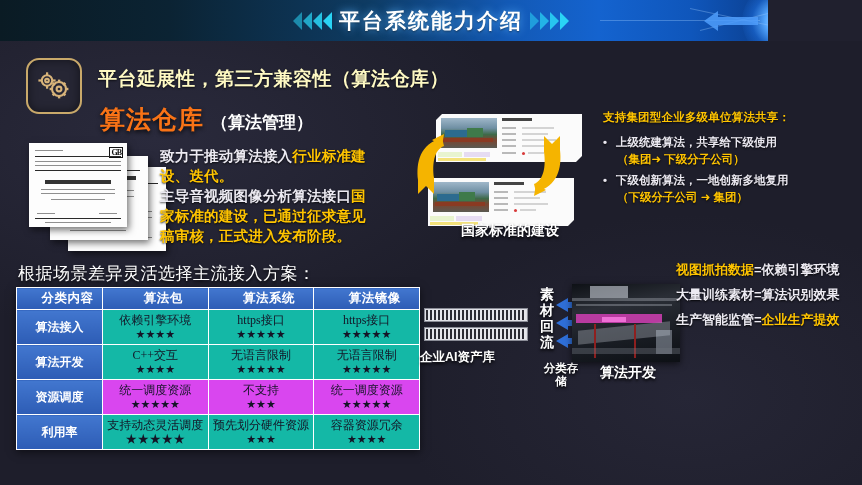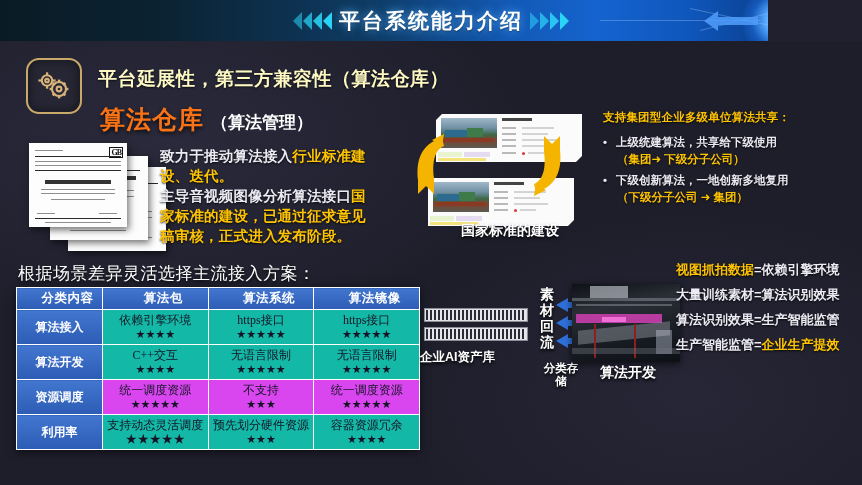--- a/index.html
+++ b/index.html
@@ -550,20 +550,17 @@
   <div id="photo-cap">算法开发</div>
 
   <div id="eqs">
     <div class="eq">
       <span class="y">视图抓拍数据</span><span>=</span><span>依赖引擎环境</span>
     </div>
     <div class="eq">
       <span>大量训练素材</span><span>=</span><span>算法识别效果</span>
     </div>
     <div class="eq">
-      <span>算法识别效果</span><span>=</span><span>生产智能监管</span>
-    </div>
-    <div class="eq">
       <span>生产智能监管</span><span>=</span><span class="y">企业生产提效</span>
     </div>
   </div>
 
 </div>
 
 </body></html>

